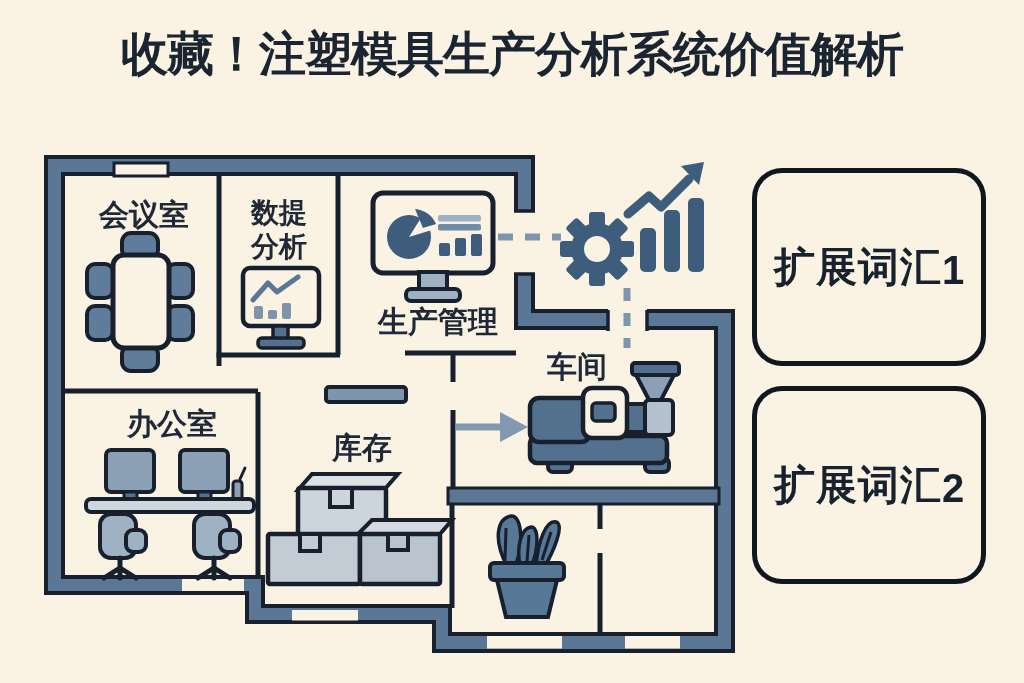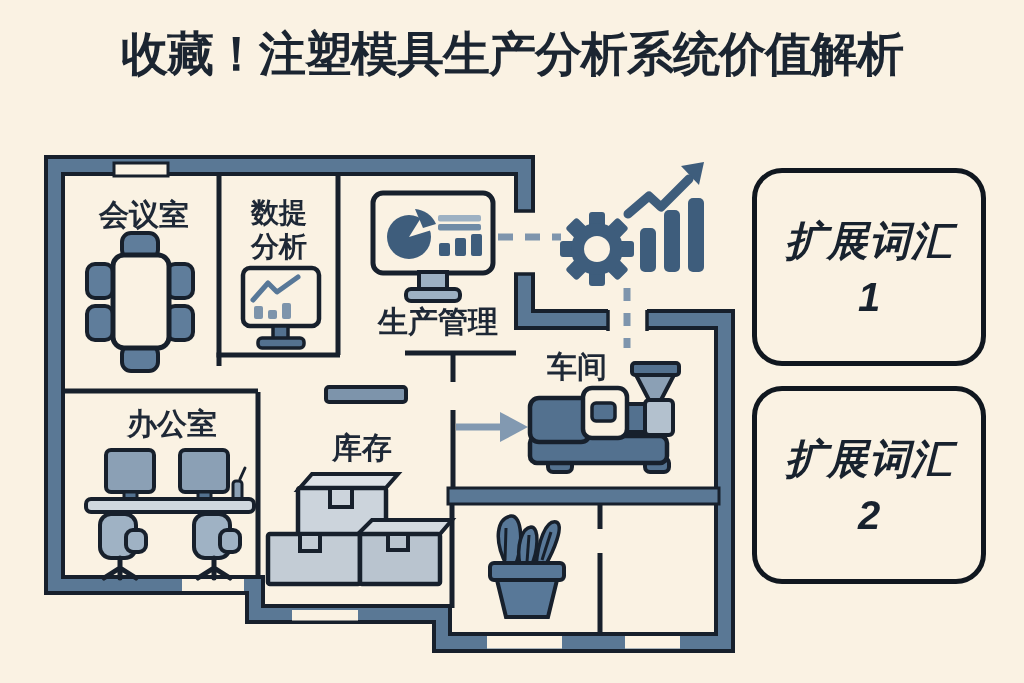--- a/index.html
+++ b/index.html
@@ -17,22 +17,22 @@
   }
   .subtitle{
     position:absolute;top:97px;left:0;width:1024px;
     text-align:center;font-size:34px;font-weight:700;
     color:#1b2531;letter-spacing:0;
   }
   .floorplan-svg{position:absolute;left:0;top:0;}
   .card{
     position:absolute;left:752px;width:224px;height:188px;
     border:5px solid #10171f;border-radius:30px;
-    display:flex;flex-direction:column;align-items:center;justify-content:center;
-    color:#18222e;background:transparent;font-style:italic;
+    display:flex;flex-direction:row;align-items:center;justify-content:center;
+    color:#18222e;background:transparent;
   }
   .card-label{font-size:41px;font-weight:700;letter-spacing:1px;}
   .card-number{font-size:40px;font-weight:700;margin-top:6px;}
   .room-label{
     font-family:"Liberation Sans","DejaVu Sans",sans-serif;
     font-weight:700;fill:#1e2836;
   }
 </style>
 </head>
 <body>

